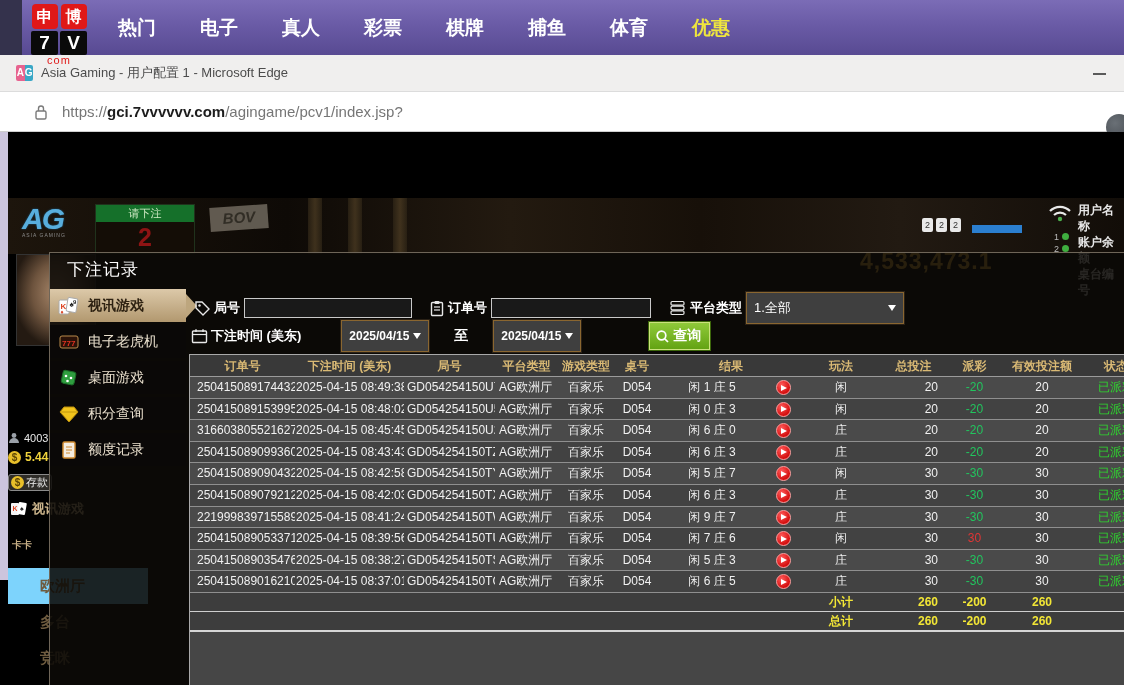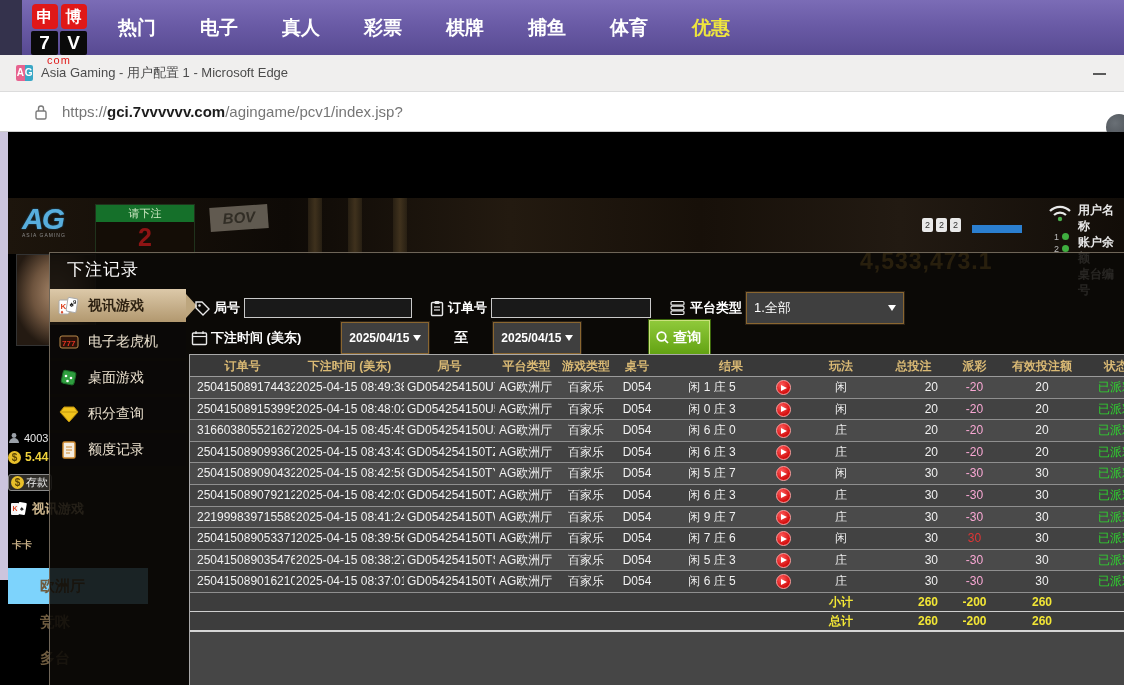--- a/index.html
+++ b/index.html
@@ -119,21 +119,21 @@
              font-size:12px; padding:0 4px; }
   .f-input.w160 { width:160px; }
   .sel { height:32px; background:#3f3f3f; border:1px solid #8a6630; box-shadow:0 0 0 1px #2a2116;
          color:#fff; font-size:12px; font-weight:bold; display:flex; align-items:center;
          justify-content:space-between; padding:0 7px; cursor:pointer; }
   .sel.date { width:88px; }
   .sel.plat { width:158px; font-weight:normal; font-size:13px; }
   .chev { width:0; height:0; border-top:6px solid #fff; border-left:4px solid transparent;
           border-right:4px solid transparent; }
   .to-lab { color:#fff; font-size:14px; font-weight:bold; }
-  .search-btn { height:35px; padding:0 8px 0 5px; background:linear-gradient(180deg,#8fc93a,#63a313);
+  .search-btn { height:28px; padding:0 8px 0 5px; background:linear-gradient(180deg,#8fc93a,#63a313);
                 border:1px solid #cbe27d; box-shadow:0 0 0 1px #3c660a; color:#fff; font-size:14px;
                 font-weight:bold; display:flex; align-items:center; gap:3px; cursor:pointer; }
 
   
   .table-wrap { position:absolute; left:3px; top:67px; width:960px; bottom:0; background:#464646;
                 border:1px solid #a9a9a9; border-bottom:none; }
   .thead, .trow, .totrow { display:grid; }
   .thead { grid-template-columns:105px 109px 91px 63px 56px 46px 142px 78px 67px 55px 80px 68px;
            height:22px; background:#393939; border-bottom:1px solid #9b9b9b; }
   .thead .hc { color:#d9b974; font-size:12px; font-weight:bold; text-align:center; line-height:22px;
@@ -141,21 +141,21 @@
   .trow { grid-template-columns:105px 109px 91px 63px 56px 46px 104px 38px 78px 67px 55px 80px 68px;
           height:21.6px; border-bottom:1px solid #8f8f8f; background:#4a4a4a; }
   .trow.alt { background:#424242; }
   .cell { color:#f0f0f0; font-size:12px; line-height:20.5px; white-space:nowrap; overflow:hidden; }
   .c-order { padding-left:7px; }
   .c-time { padding-left:1px; }
   .c-round { padding-left:3px; }
   .c-platform { padding-left:4px; }
   .c-center { text-align:center; }
   .c-bet { text-align:right; padding-right:9px; }
-  .neg { color:#f9a8d4; }
+  .neg { color:#22c55e; }
   .pos { color:#e03535; }
   .status { color:#2fd42f; }
   .play-btn { width:15px; height:15px; border-radius:50%; margin:3px auto 0;
               background:radial-gradient(circle at 35% 30%,#ff5a5a,#d40e0e 70%);
               border:1px solid #ff9d9d; display:flex; align-items:center; justify-content:center; cursor:pointer; }
   .play-tri { width:0; height:0; border-left:6px solid #fff; border-top:3.5px solid transparent;
               border-bottom:3.5px solid transparent; margin-left:2px; }
   .totrow { grid-template-columns:612px 78px 67px 55px 80px 68px; height:19.5px;
             background:#3d3d3d; border-bottom:1px solid #cfcfcf; }
   .totrow.last { border-bottom:2px solid #d6d6d6; }
@@ -277,25 +277,25 @@
       <span>视讯游戏</span>
     </div>
     <div class="bg-kk">卡卡</div>
     <div class="bg-menu">
         <div class="bg-mi first">
           <div class="mi-ic"></div>
           <div>欧洲厅</div>
         </div>
         <div class="bg-mi">
           <div class="mi-ic"></div>
-          <div>竞咪</div>
+          <div>多台</div>
         </div>
         <div class="bg-mi">
           <div class="mi-ic"></div>
-          <div>多台</div>
+          <div>竞咪</div>
         </div>
         <div class="bg-mi">
           <div>电子游戏</div>
         </div>
       </div>
   </div>
 
   <div class="modal">
     <div class="m-title">下注记录</div>
     <div class="sidebar">

